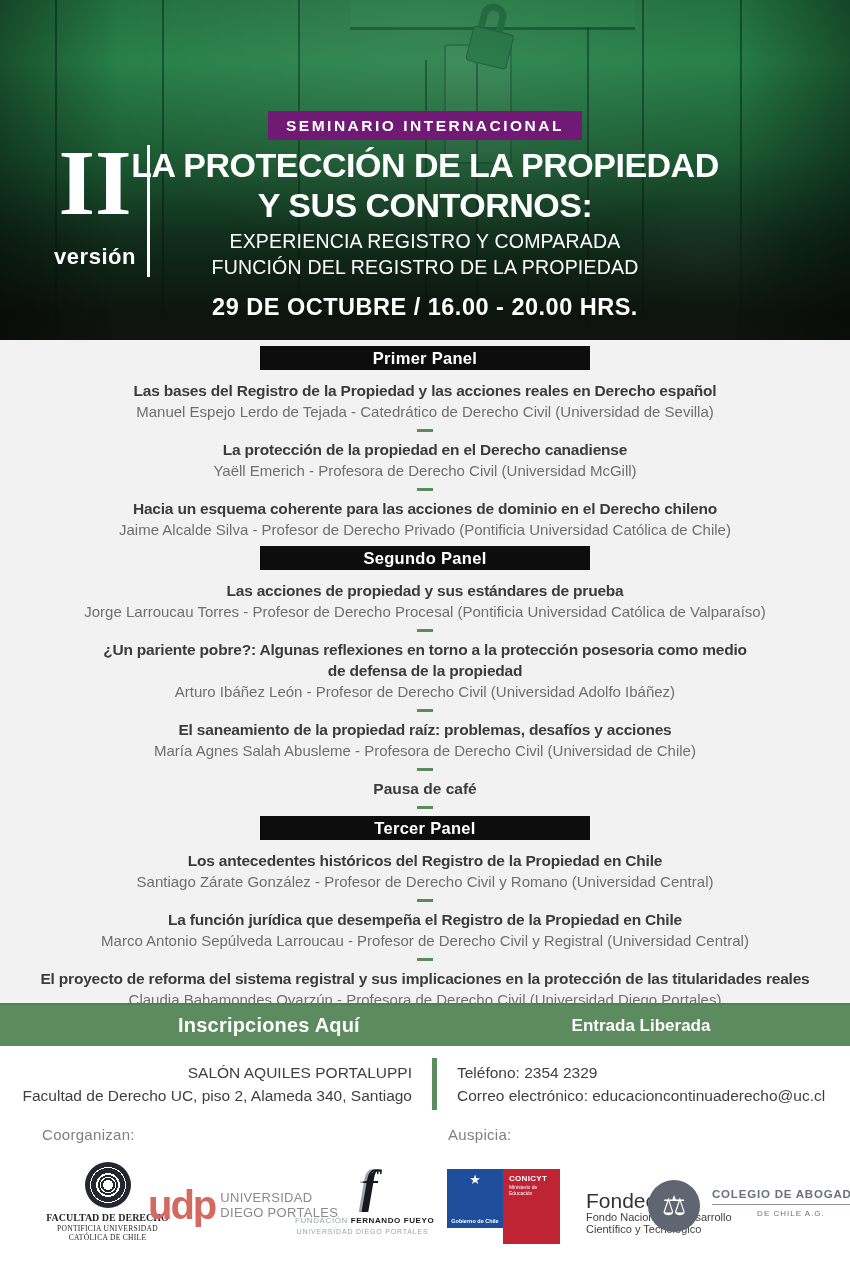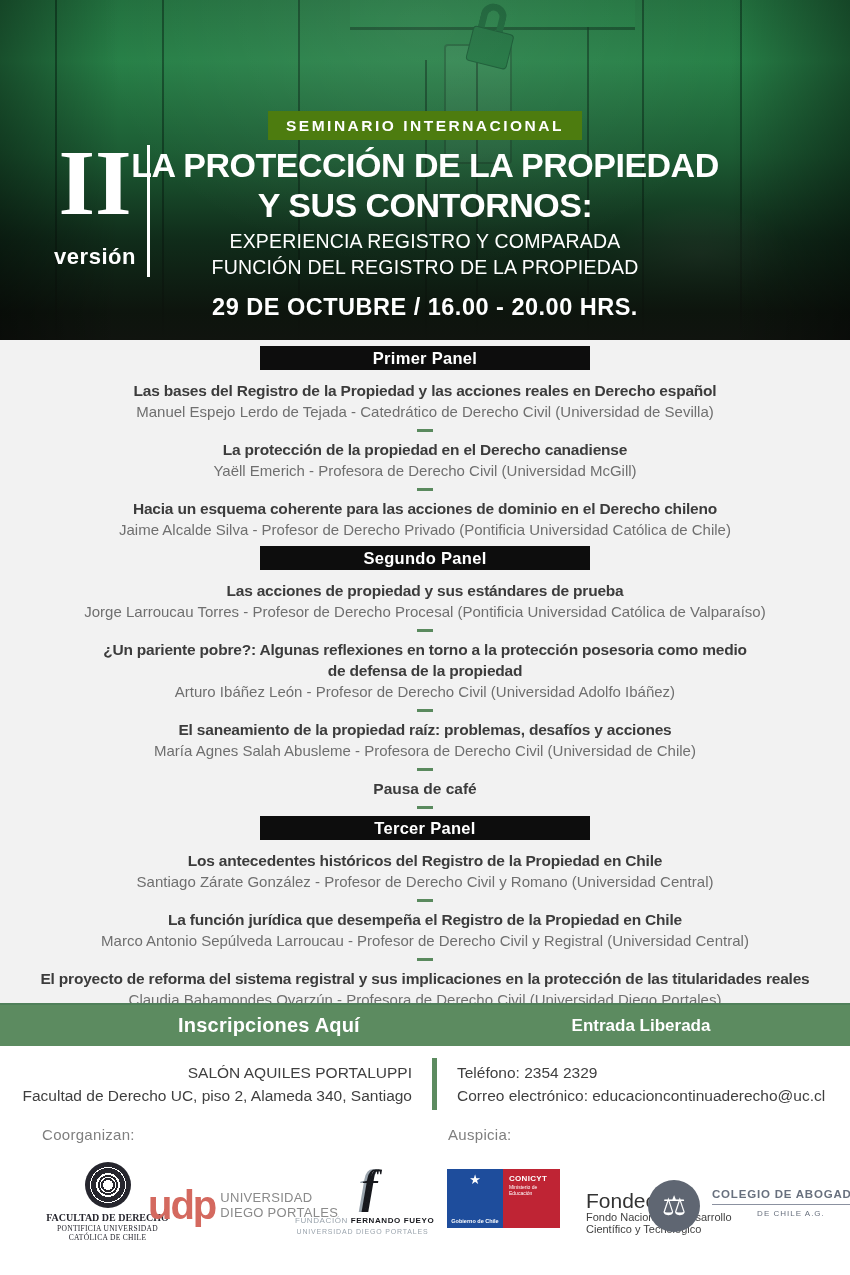--- a/index.html
+++ b/index.html
@@ -17,21 +17,21 @@
   .padlock .shackle { width:26px; height:30px; border:7px solid #1c7a42; border-bottom:none; border-radius:14px 14px 0 0; margin-left:4px; }
   .padlock .lock-body { width:42px; height:36px; background:#23884a; border:1px solid #176639; border-radius:4px; margin-top:-4px; }
   .hero-shade { position:absolute; inset:0;
     background:
       radial-gradient(ellipse at 50% 8%, rgba(255,255,255,.08), rgba(255,255,255,0) 55%),
       linear-gradient(90deg, rgba(0,0,0,.38), rgba(0,0,0,0) 14%, rgba(0,0,0,0) 86%, rgba(0,0,0,.38)),
       linear-gradient(180deg, rgba(6,22,12,.30) 0%, rgba(6,22,12,.18) 18%, rgba(7,21,13,.45) 45%, rgba(9,18,12,.80) 70%, rgba(12,16,11,.97) 92%, #10140f 100%);
   }
   .hero-content { position:absolute; inset:0; color:#fff; }
   .badge { position:absolute; top:111px; left:50%; transform:translateX(-50%);
-    background:#4d7c0f; color:#fff; height:29px; line-height:29px; padding:0 18px;
+    background:#701a75; color:#fff; height:29px; line-height:29px; padding:0 18px;
     font-size:15.5px; font-weight:bold; letter-spacing:2.5px; white-space:nowrap; }
   .version { position:absolute; left:40px; top:138px; width:110px; text-align:center; }
   .version-numeral { font-family:"Liberation Serif", serif; font-weight:bold; font-size:94px; line-height:88px; }
   .version-word { font-size:22px; font-weight:bold; margin-top:18px; letter-spacing:.5px; }
   .hero-vline { position:absolute; left:147px; top:145px; width:3px; height:132px; background:#ffffff; }
   .hero-title { position:absolute; top:145px; left:0; right:0; text-align:center;
     font-weight:bold; font-size:34px; line-height:40px; letter-spacing:-.5px; white-space:nowrap; }
   .hero-subtitle { position:absolute; top:229px; left:0; right:0; text-align:center;
     font-size:19.5px; line-height:25.5px; letter-spacing:.2px; white-space:nowrap; }
   .hero-date { position:absolute; top:294px; left:0; right:0; text-align:center;
@@ -85,21 +85,21 @@
   .fueyo-line1 { font-size:8px; letter-spacing:.6px; color:#9aa4ad; margin-top:6px; white-space:nowrap; }
   .fueyo-line1 b { color:#17181d; }
   .fueyo-line2 { font-size:7px; letter-spacing:.8px; color:#9aa4ad; margin-top:3px; }
 
   
   .logo-conicyt { left:447px; top:13px; display:flex; }
   .conicyt-mark { display:flex; width:113px; height:59px; }
   .sq-blue { width:56px; height:59px; background:#1e4d9c; position:relative; color:#fff; text-align:center; }
   .sq-blue .crest { font-size:13px; line-height:14px; margin-top:4px; }
   .sq-blue .gov { position:absolute; bottom:4px; left:0; right:0; font-size:5.5px; font-weight:bold; }
-  .sq-red { width:57px; height:59px; background:#bf2434; color:#fff; padding:5px 0 0 6px; text-align:left; }
+  .sq-red { width:57px; height:75px; background:#bf2434; color:#fff; padding:5px 0 0 6px; text-align:left; }
   .sq-red .agency { font-size:8px; font-weight:bold; letter-spacing:.3px; }
   .sq-red .ministry { font-size:5px; line-height:6px; margin-top:1px; }
   .fondecyt-text { margin-left:26px; margin-top:21px; text-align:left; color:#333; }
   .fondecyt-name { font-size:21px; line-height:21px; }
   .fondecyt-desc { font-size:11px; line-height:12px; color:#3e3e3e; }
 
   
   .logo-colegio { left:648px; top:24px; display:flex; align-items:flex-start; }
   .colegio-circle { width:52px; height:52px; border-radius:50%; background:#5f6672; color:#fff;
     display:flex; align-items:center; justify-content:center; font-size:27px; }

